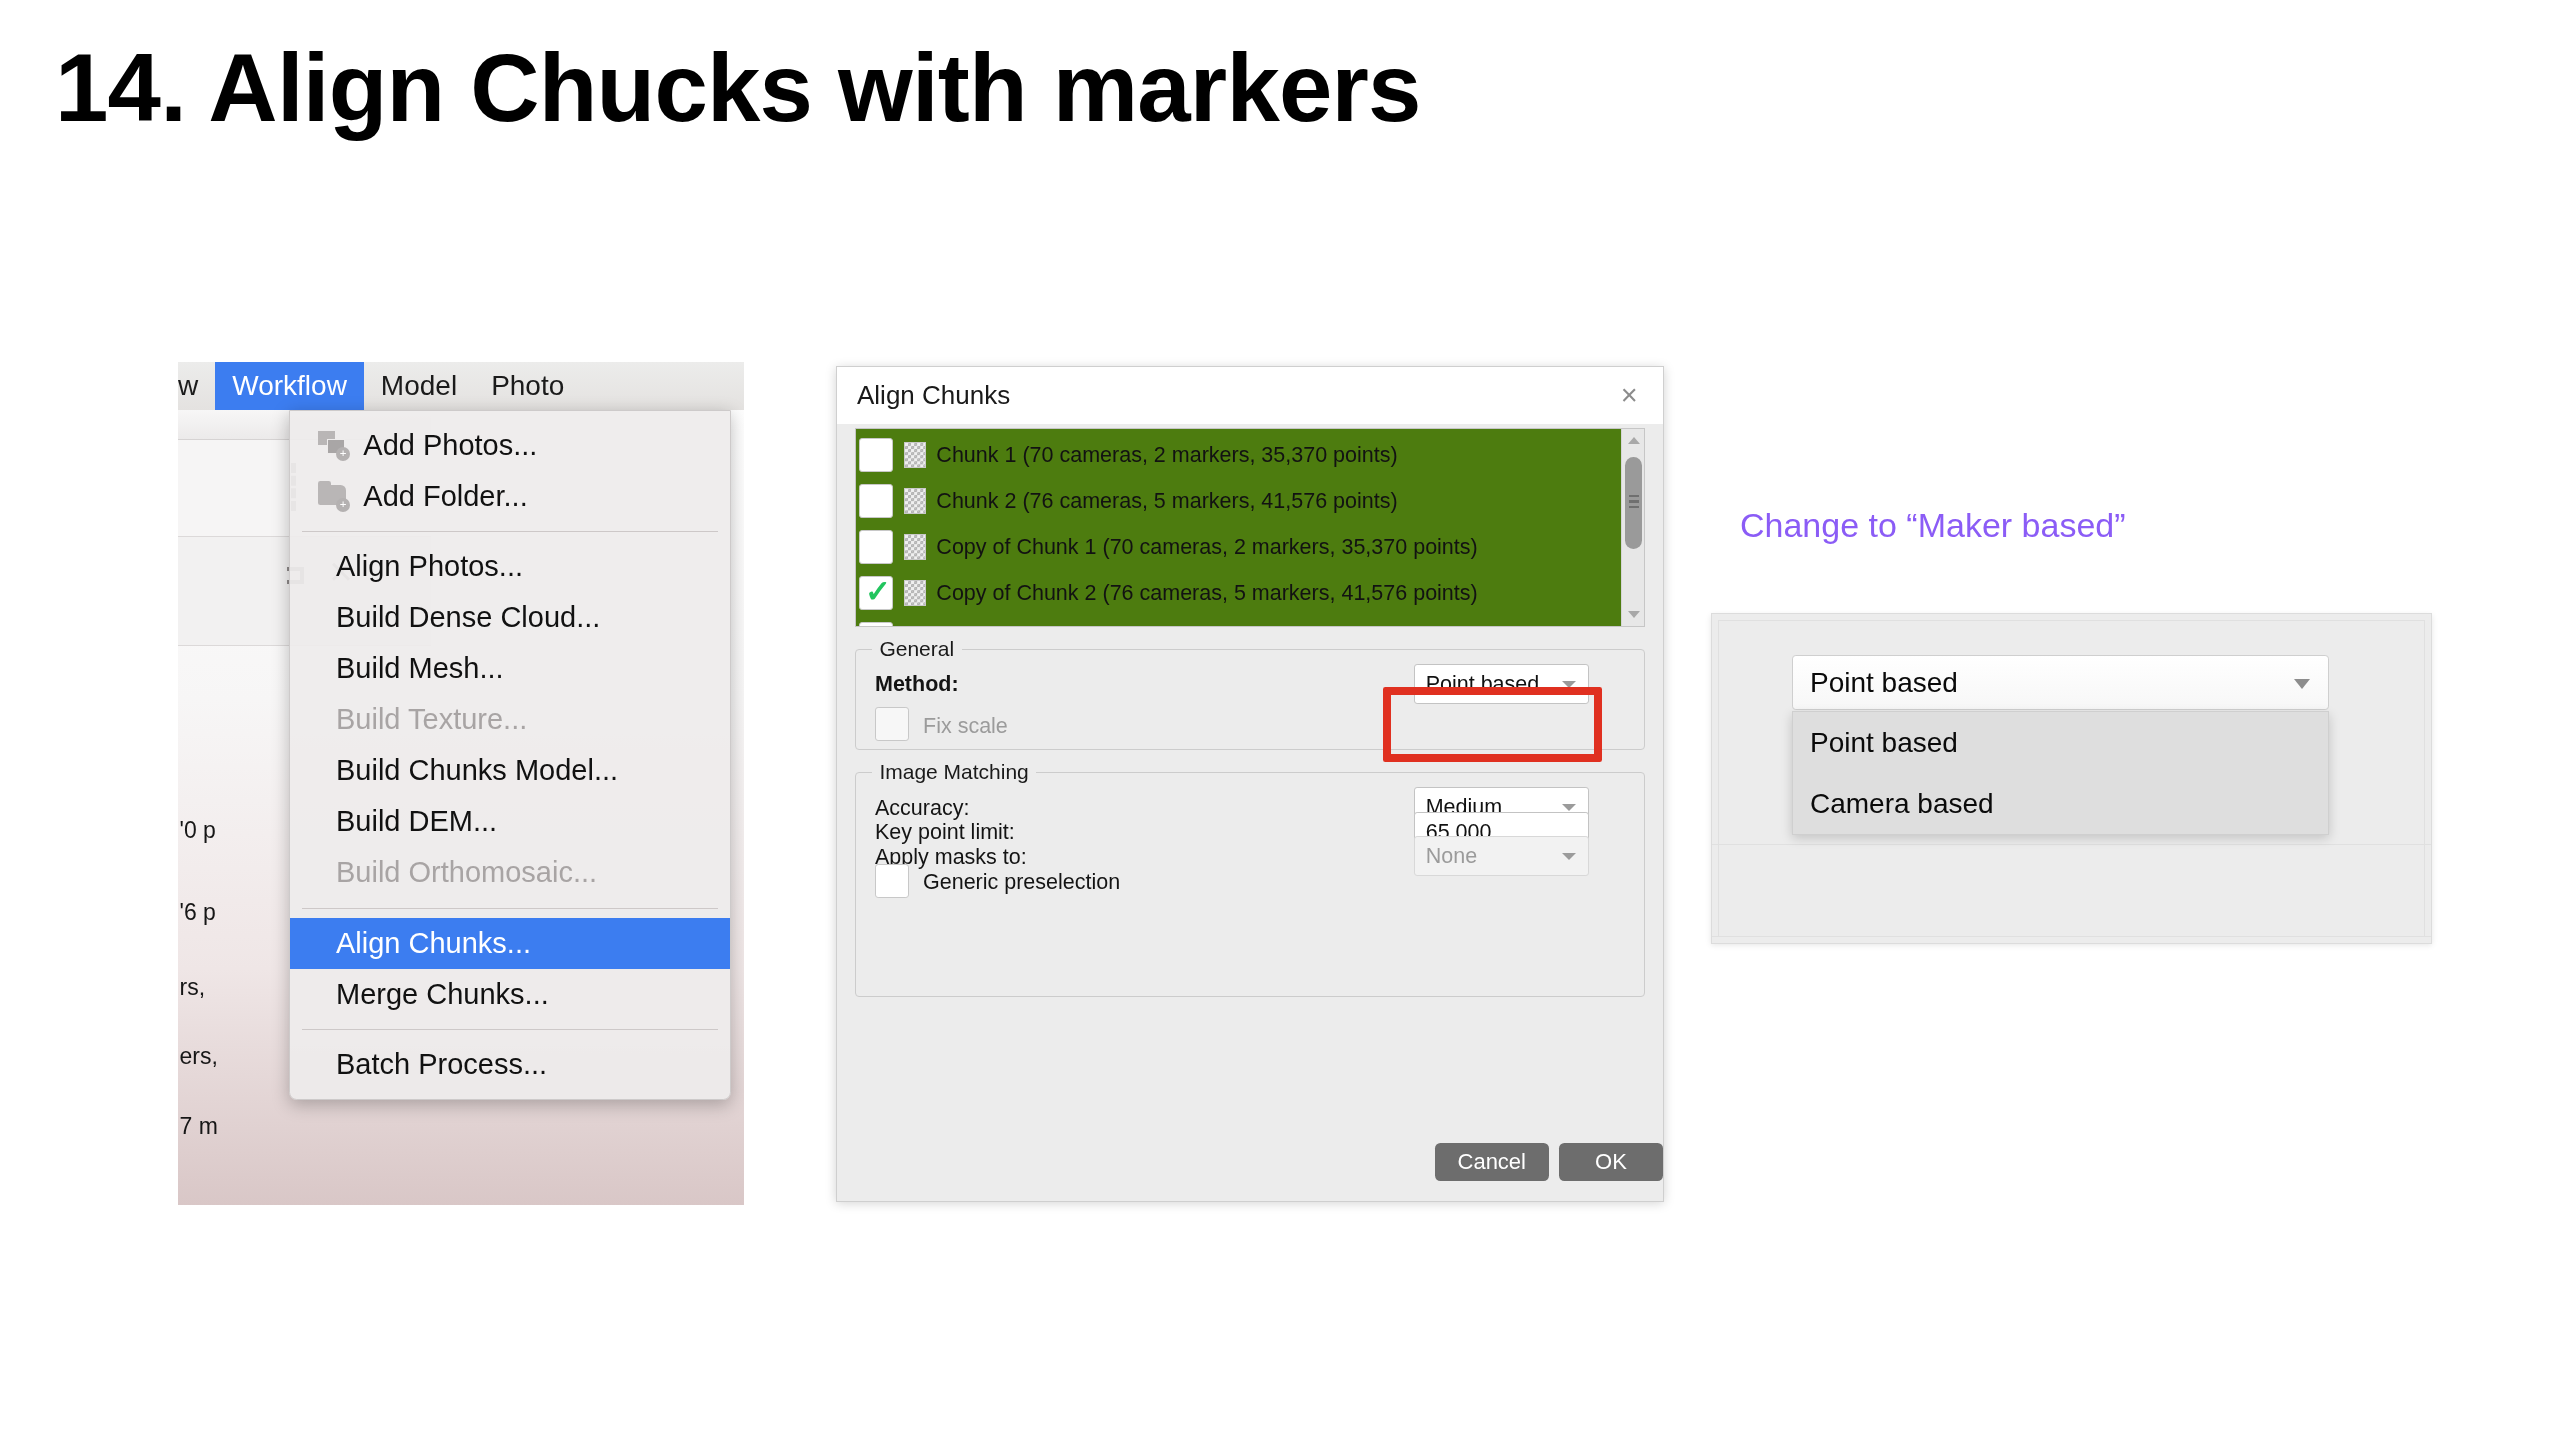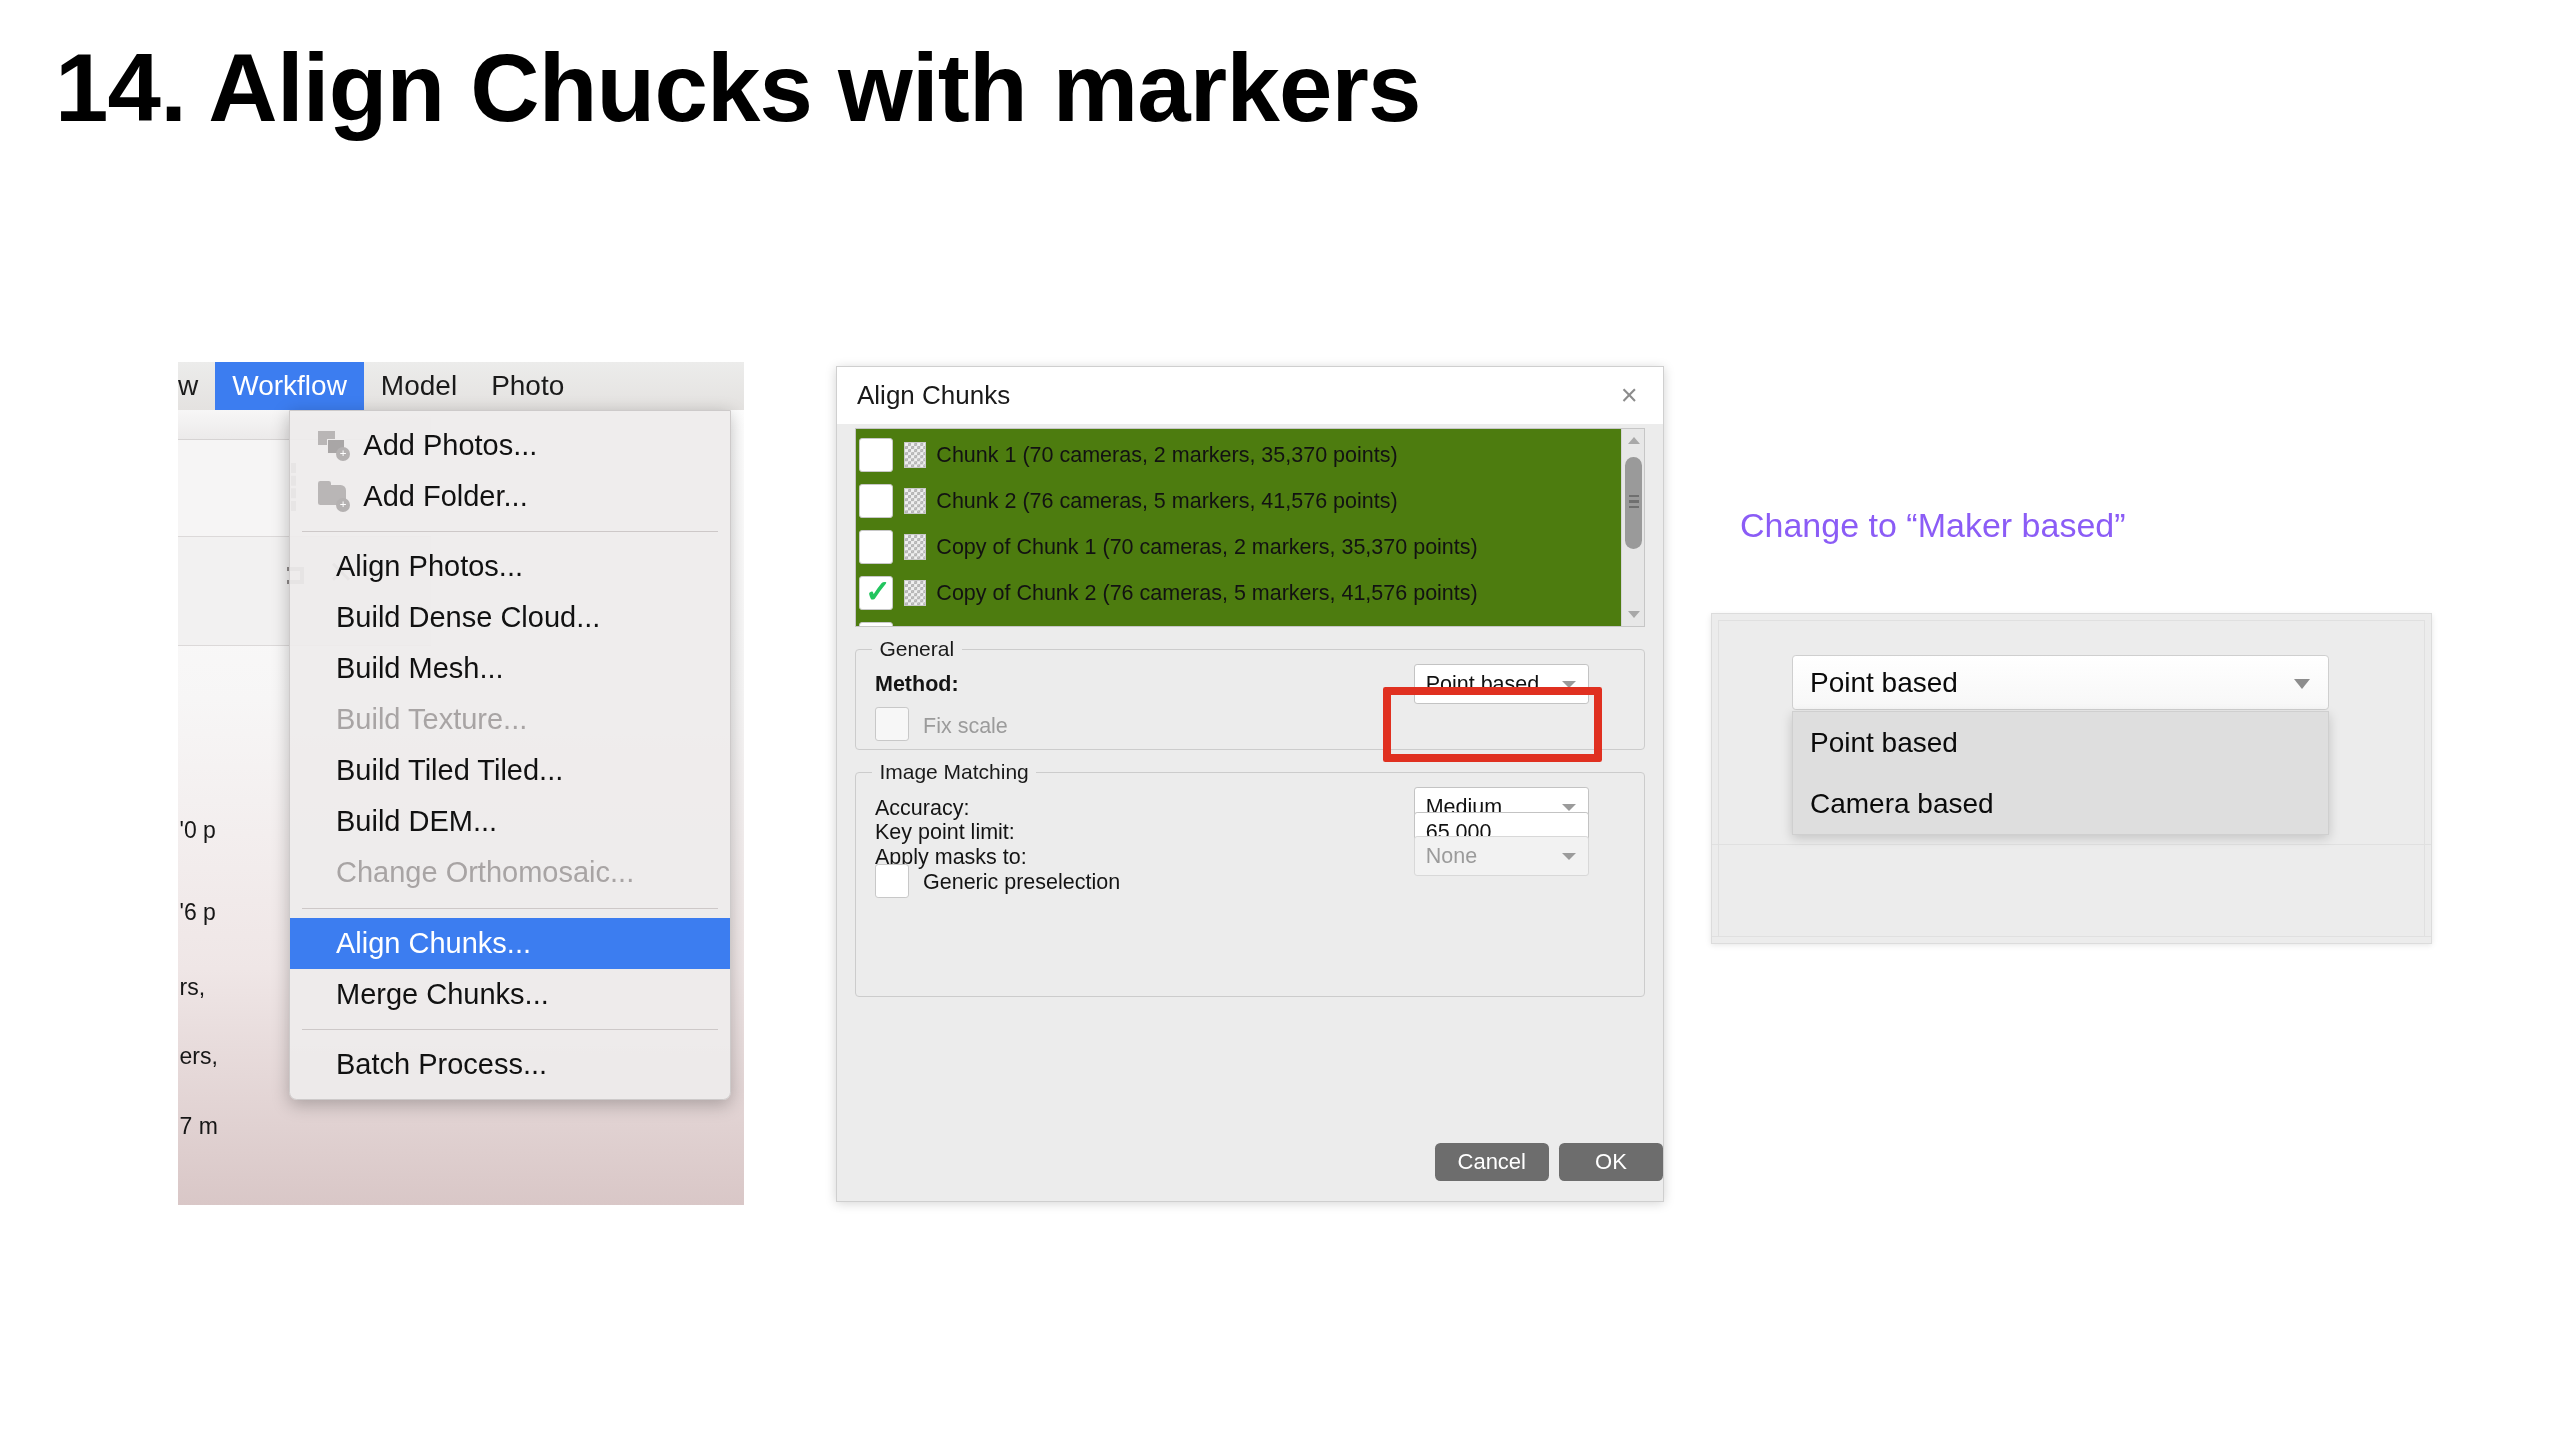--- a/index.html
+++ b/index.html
@@ -307,27 +307,27 @@
       <div class="menu-row indent">
           <span>Build Dense Cloud...</span>
         </div>
       <div class="menu-row indent">
           <span>Build Mesh...</span>
         </div>
       <div class="menu-row indent disabled">
           <span>Build Texture...</span>
         </div>
       <div class="menu-row indent">
-          <span>Build Tiled Tiled...</span>
+          <span>Build Chunks Model...</span>
         </div>
       <div class="menu-row indent">
           <span>Build DEM...</span>
         </div>
       <div class="menu-row indent disabled">
-          <span>Change Orthomosaic...</span>
+          <span>Build Orthomosaic...</span>
         </div>
 
       <div class="menu-sep"></div>
 
       <div class="menu-row indent highlight">
           <span>Align Chunks...</span>
         </div>
       <div class="menu-row indent">
           <span>Merge Chunks...</span>
         </div>

